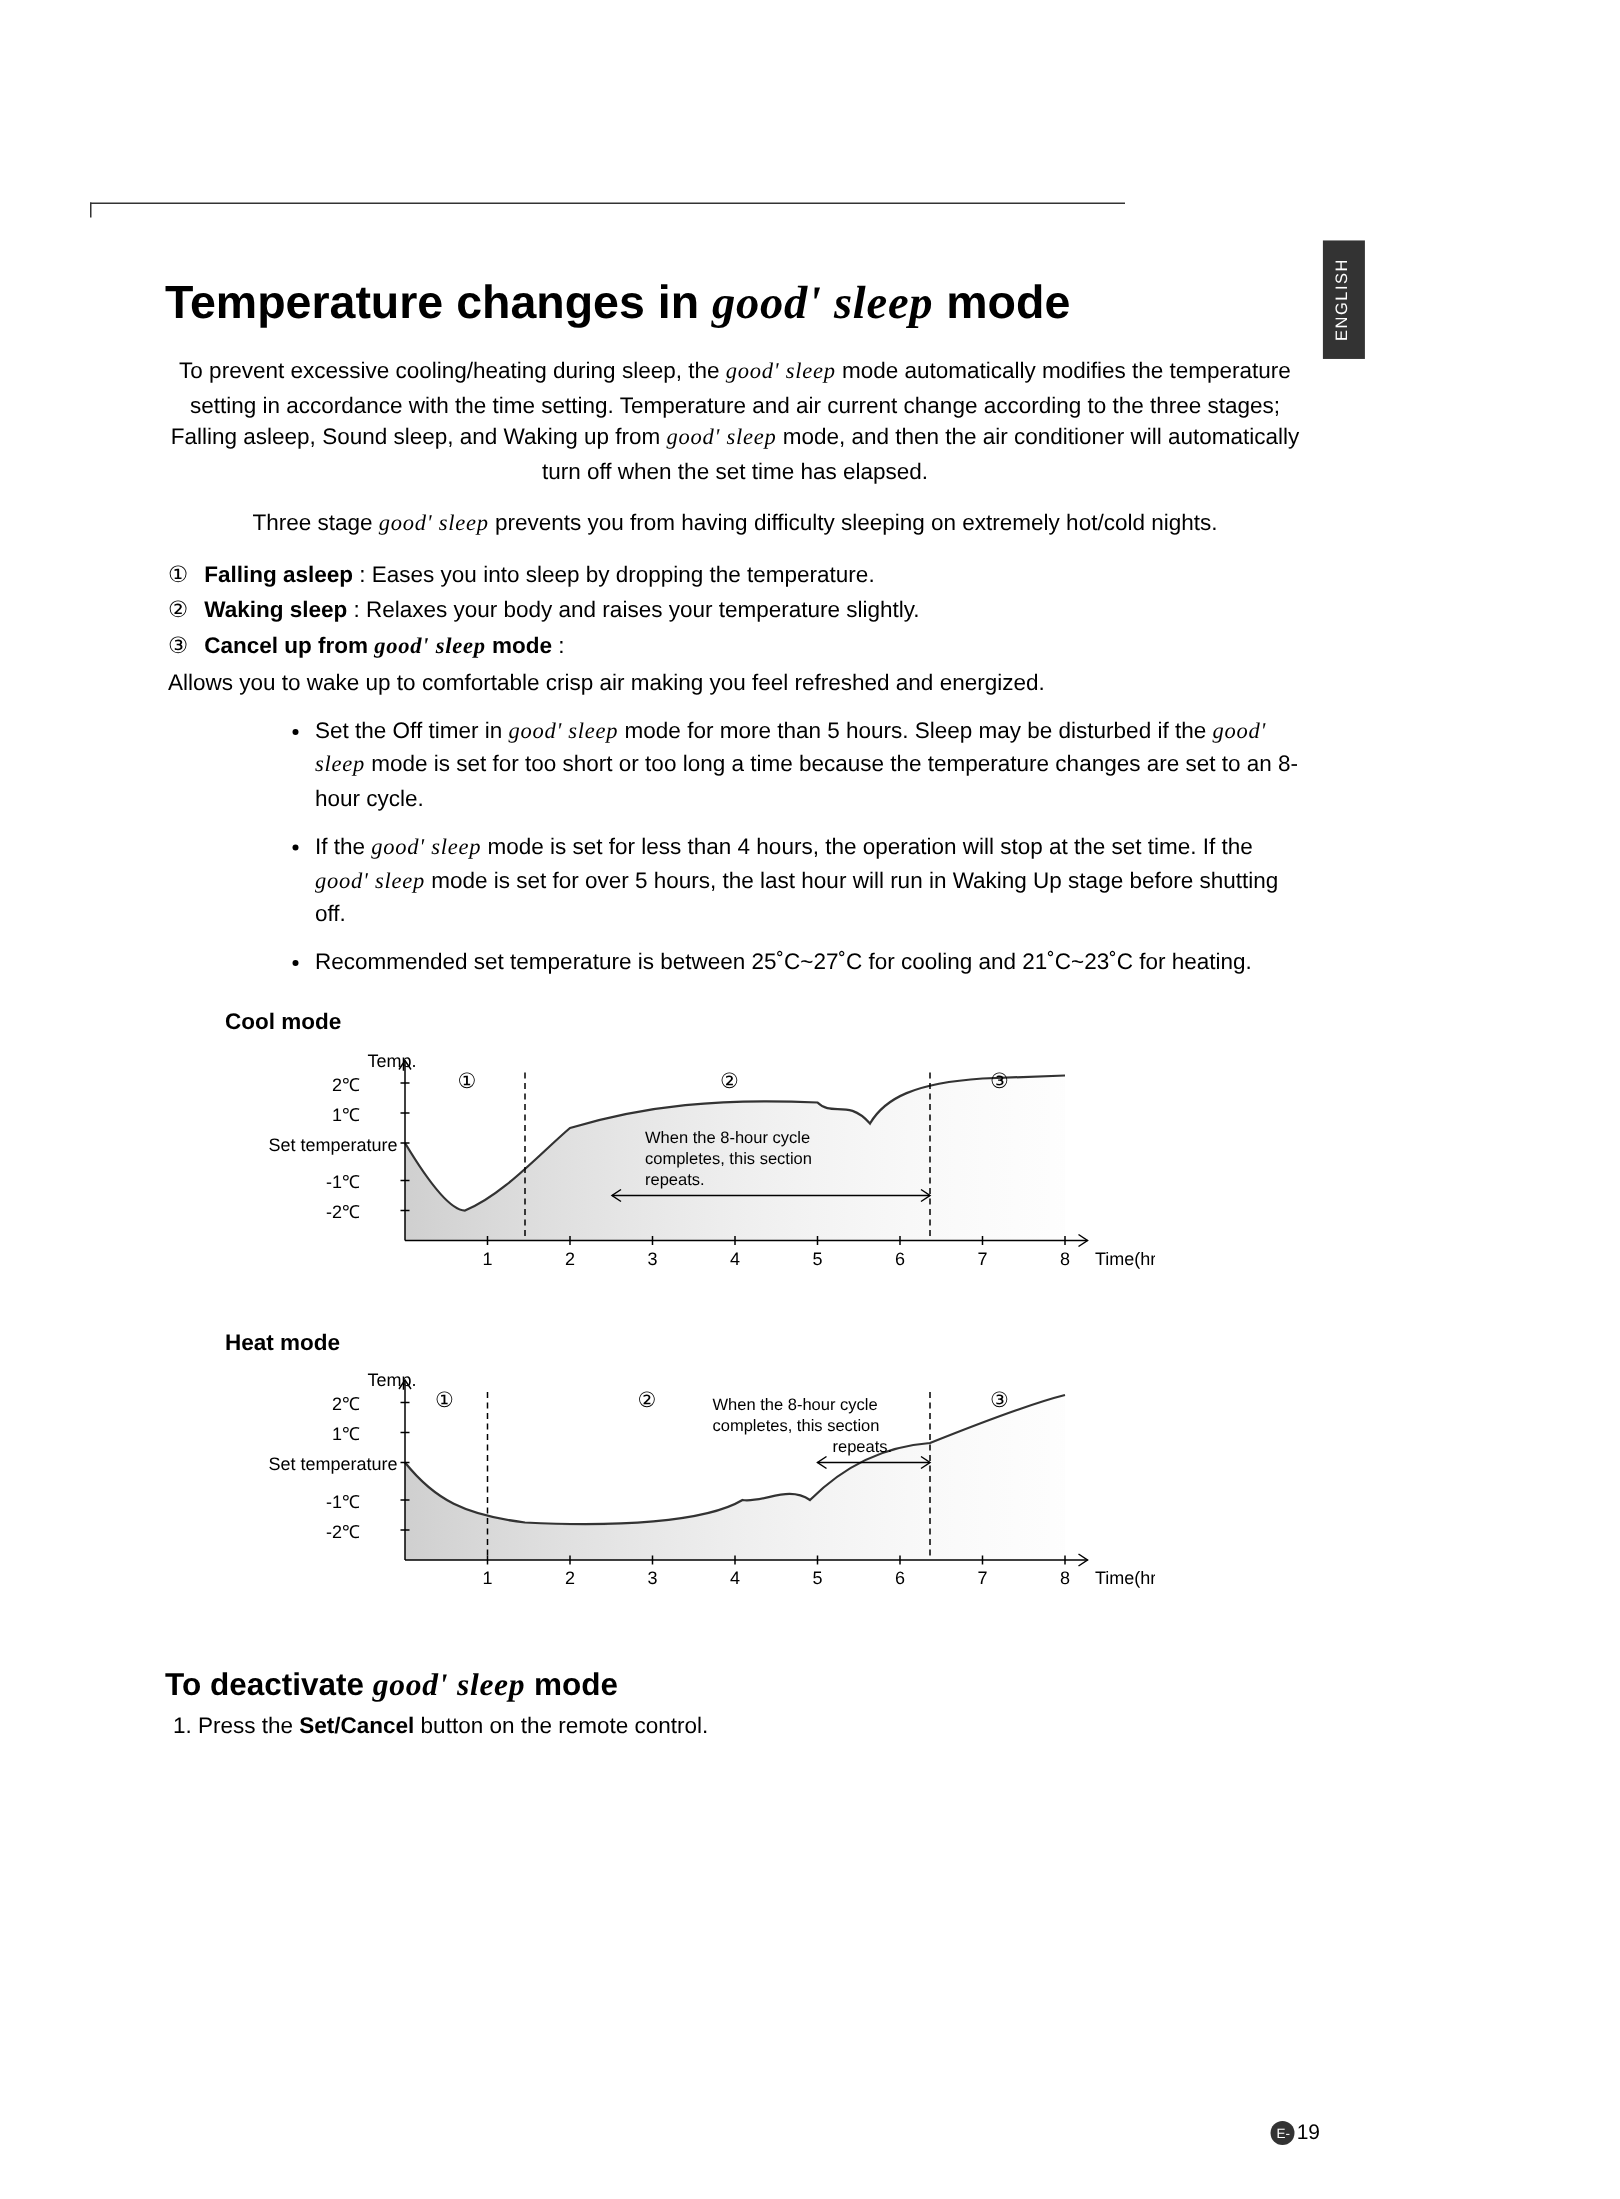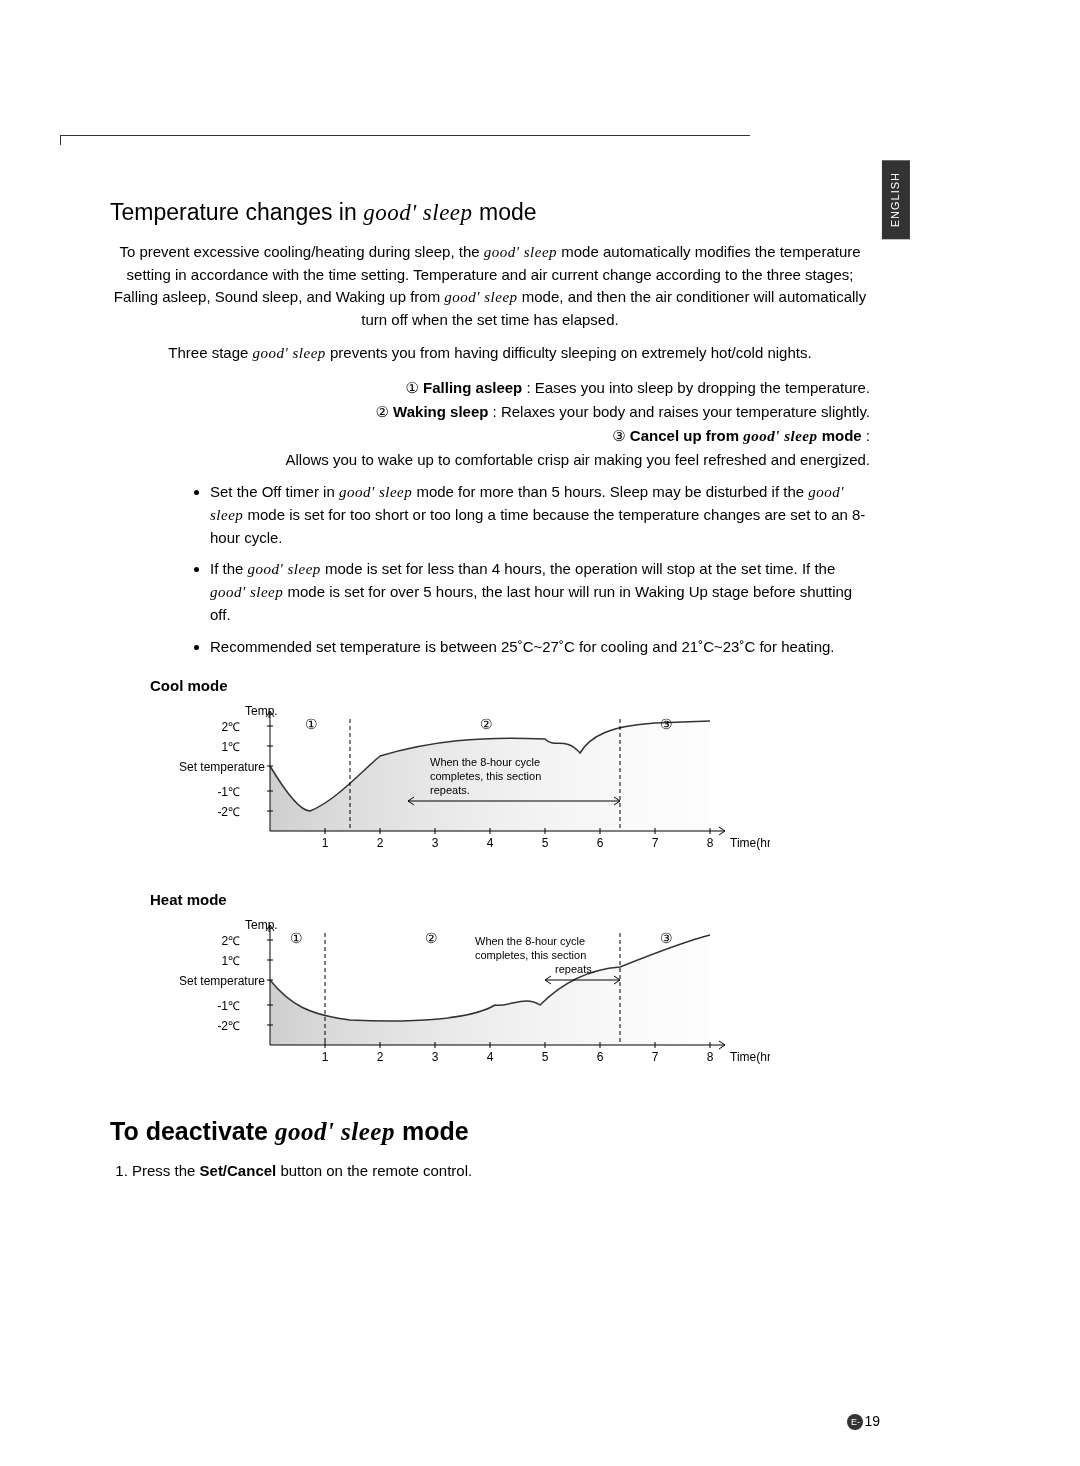--- a/index.html
+++ b/index.html
@@ -47,41 +47,41 @@
     transform: rotate(180deg);
     letter-spacing: 1px;
   }
   .content {
     position: absolute;
     top: 180px;
     left: 110px;
     right: 210px;
   }
   h2 {
-    font-size: 23px;
-    font-weight: normal;
-    margin: 16px 0 12px 0;
+    font-size: 31px;
+    font-weight: bold;
+    margin: 0 0 12px 0;
   }
   .gs {
     font-family: "Times New Roman", serif;
     font-style: italic;
     letter-spacing: 0.5px;
   }
   p { margin: 0 0 12px 0; text-align: center; }
-  .stages { margin: 8px 0 8px 2px; text-align: right; }
+  .stages { margin: 8px 0 8px 2px; }
   .stages div { margin: 2px 0; }
   .circled { font-weight: normal; display:inline-block; width:20px; }
   .subbullets { margin-left: 60px; margin-top:4px; }
   .subbullets li { margin-bottom: 10px; margin-top: 10px; }
   .chartblock { margin: 18px 0 4px 40px; }
   .chartlabel { font-weight: bold; margin-bottom: 4px; }
   h3.sub {
-    font-size: 25px;
+    font-size: 21px;
     font-weight: bold;
-    margin: 28px 0 10px 0;
+    margin: 28px 0 0 0;
   }
   .deact ol { margin: 0 0 0 4px; padding-left: 18px; }
   .deact li { margin-bottom: 6px; }
   .page-no {
     position: absolute;
     bottom: 35px;
     right: 200px;
     font-size: 14px;
   }
   .page-no .circle {
@@ -134,21 +134,21 @@
         <span class="circled">①</span>
         <b><span>Falling asleep</span></b><span> : Eases you into sleep by dropping the temperature.</span>
       </div>
       <div>
         <span class="circled">②</span>
         <b><span>Waking sleep</span></b><span> : Relaxes your body and raises your temperature slightly.</span>
       </div>
       <div>
         <span class="circled">③</span>
         <b><span>Cancel up from </span><span class="gs">good' sleep</span><span> mode</span></b> :
-        <div style="margin-left:20px;">Allows you to wake up to comfortable crisp air making you feel refreshed and energized.</div>
+        <div style="">Allows you to wake up to comfortable crisp air making you feel refreshed and energized.</div>
       </div>
     </div>
 
     <ul class="subbullets">
       <li>
         <span>Set the Off timer in </span><span class="gs">good' sleep</span><span> mode for more than 5 hours. Sleep may be disturbed if the </span><span class="gs">good' sleep</span><span> mode is set for too short or too long a time because the temperature changes are set to an 8-hour cycle.</span>
       </li>
       <li>
         <span>If the </span><span class="gs">good' sleep</span><span> mode is set for less than 4 hours, the operation will stop at the set time. If the </span><span class="gs">good' sleep</span><span> mode is set for over 5 hours, the last hour will run in Waking Up stage before shutting off.</span>
       </li>

